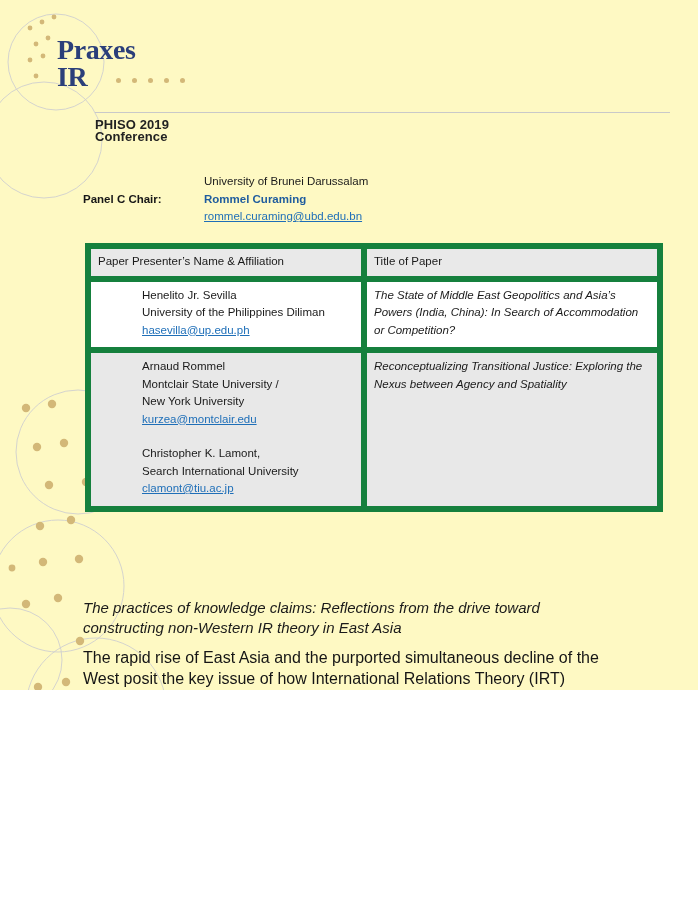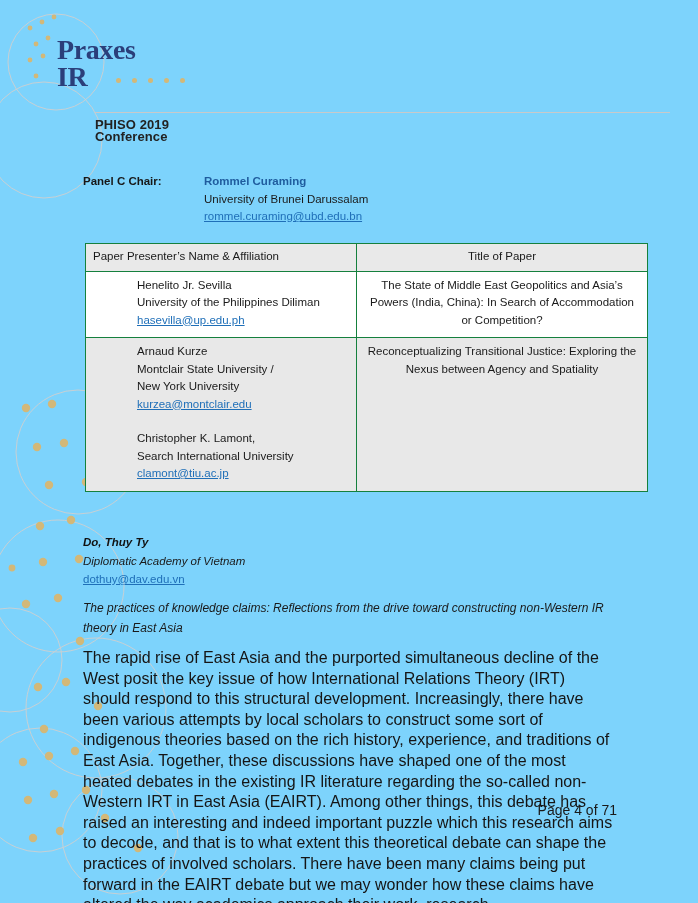--- a/index.html
+++ b/index.html
@@ -8,22 +8,22 @@
     padding: 0;
     background: #ffffff;
   }
   body {
     font-family: "Liberation Sans", sans-serif;
     color: #1a1a1a;
   }
   .page {
     position: relative;
     width: 698px;
-    height: 903px;
-    background: #7dd3fc;
+    height: 690px;
+    background: #fef9c3;
     overflow: hidden;
   }
 
   
   .decor {
     position: absolute;
     left: 0;
     top: 0;
     width: 698px;
     height: 903px;
@@ -121,38 +121,39 @@
   .tbl {
     position: absolute;
     left: 85px;
     top: 243px;
     width: 532px;
     border-collapse: collapse;
     z-index: 3;
     table-layout: fixed;
   }
   .tbl td, .tbl th {
-    border: 1px solid #15803d;
+    border: 6px solid #15803d;
     vertical-align: top;
     padding: 5px 7px 8px 7px;
     font-size: 11.5px;
     line-height: 17.5px;
     text-align: left;
     font-weight: normal;
   }
   .tbl .col-a { width: 256px; }
-  .tbl .col-b { width: 276px; text-align: center; }
+  .tbl .col-b { width: 276px; }
   .tbl thead th {
     background: #e9e9e9;
     padding-top: 4px;
     padding-bottom: 5px;
   }
   .row-white td { background: #ffffff; }
   .row-gray td  { background: #e8e8e8; }
   .title-cell {
+    font-style: italic;
     vertical-align: middle;
   }
   .cell-line { display: block; margin-left: 44px; }
   .spacer-line { display: block; height: 17px; }
 
   
   .presenter {
     position: absolute;
     left: 83px;
     top: 533px;
@@ -167,21 +168,21 @@
   }
   .presenter-affil {
     font-style: italic;
   }
   .paper-title {
     position: absolute;
     left: 83px;
     top: 598px;
     width: 533px;
     z-index: 3;
-    font-size: 12px;
+    font-size: 15px;
     line-height: 20px;
     font-style: italic;
   }
   .abstract {
     position: absolute;
     left: 83px;
     top: 648px;
     width: 533px;
     z-index: 3;
     font-size: 16px;
@@ -270,26 +271,26 @@
     </div>
   </div>
   <div class="rule"></div>
   <div class="conf-label">
     <div>PHISO 2019</div>
     <div>Conference</div>
   </div>
 
   <div class="chair">
     <div class="chair-row">
+      <span class="chair-label"></span>
+      <span class="chair-affil">University of Brunei Darussalam</span>
+    </div>
+    <div class="chair-row">
       <span class="chair-label">Panel C Chair:</span>
       <span class="chair-name">Rommel Curaming</span>
-    </div>
-    <div class="chair-row">
-      <span class="chair-label"></span>
-      <span class="chair-affil">University of Brunei Darussalam</span>
     </div>
     <div class="chair-row">
       <span class="chair-label"></span>
       <a class="email" href="#">rommel.curaming@ubd.edu.bn</a>
     </div>
   </div>
 
   <table class="tbl">
     <thead>
       <tr>
@@ -301,39 +302,34 @@
       <tr class="row-white">
         <td class="col-a">
           <span class="cell-line">Henelito Jr. Sevilla</span>
           <span class="cell-line">University of the Philippines Diliman</span>
           <a class="email cell-line" href="#">hasevilla@up.edu.ph</a>
         </td>
         <td class="col-b title-cell">The State of Middle East Geopolitics and Asia’s Powers (India, China): In Search of Accommodation or Competition?</td>
       </tr>
       <tr class="row-gray">
         <td class="col-a">
-          <span class="cell-line">Arnaud Kurze</span>
+          <span class="cell-line">Arnaud Rommel</span>
           <span class="cell-line">Montclair State University /</span>
           <span class="cell-line">New York University</span>
           <a class="email cell-line" href="#">kurzea@montclair.edu</a>
           <span class="spacer-line"></span>
           <span class="cell-line">Christopher K. Lamont,</span>
           <span class="cell-line">Search International University</span>
           <a class="email cell-line" href="#">clamont@tiu.ac.jp</a>
         </td>
         <td class="col-b title-cell">Reconceptualizing Transitional Justice: Exploring the Nexus between Agency and Spatiality</td>
       </tr>
     </tbody>
   </table>
 
-  <div class="presenter">
-    <div class="presenter-name">Do, Thuy Ty</div>
-    <div class="presenter-affil">Diplomatic Academy of Vietnam</div>
-    <div><a class="email" href="#">dothuy@dav.edu.vn</a></div>
-  </div>
 
   <div class="paper-title">The practices of knowledge claims: Reflections from the drive toward constructing non-Western IR theory in East Asia</div>
 
   <div class="abstract">The rapid rise of East Asia and the purported simultaneous decline of the West posit the key issue of how International Relations Theory (IRT) should respond to this structural development. Increasingly, there have been various attempts by local scholars to construct some sort of indigenous theories based on the rich history, experience, and traditions of East Asia. Together, these discussions have shaped one of the most heated debates in the existing IR literature regarding the so-called non-Western IRT in East Asia (EAIRT). Among other things, this debate has raised an interesting and indeed important puzzle which this research aims to decode, and that is to what extent this theoretical debate can shape the practices of involved scholars. There have been many claims being put forward in the EAIRT debate but we may wonder how these claims have altered the way academics approach their work, research,</div>
 
   <div class="footer">Page 4 of 71</div>
 
 </div>
 
 </body></html>

